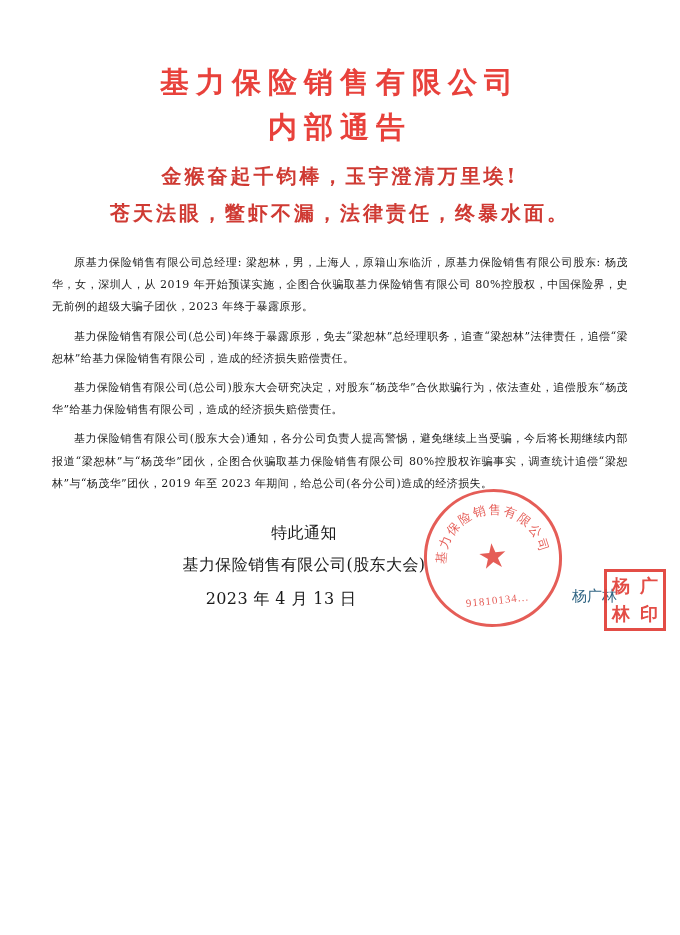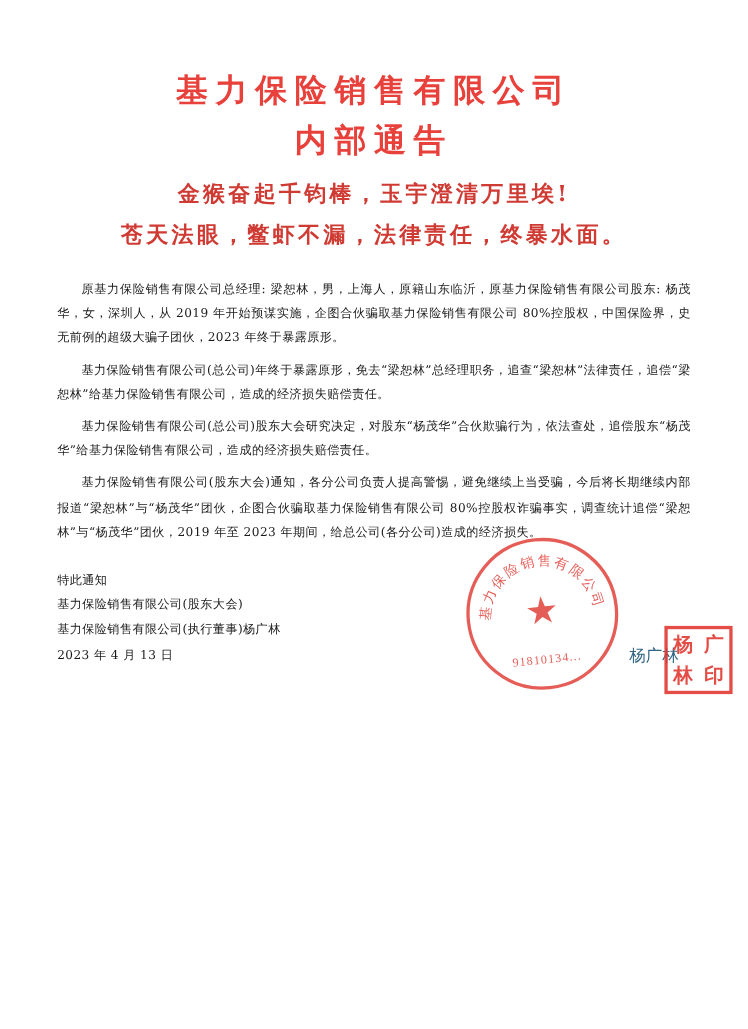--- a/index.html
+++ b/index.html
@@ -56,23 +56,23 @@
     text-indent: 2em;
     margin: 0 0 7px 0;
     letter-spacing: 0.4px;
     font-family: "DejaVu Serif", "Liberation Serif", serif;
   }
   .sign-block {
     margin-top: 22px;
     position: relative;
   }
   .sign-line {
-    font-size: 11px;
+    font-size: 16px;
     line-height: 2.0;
-    text-align: left;
+    text-align: center;
     padding-right: 72px;
     letter-spacing: 0.4px;
     font-family: "DejaVu Serif", "Liberation Serif", serif;
   }
   .sign-line.date {
     padding-right: 118px;
     margin-top: 2px;
   }
   
   .seal-round {
@@ -174,21 +174,20 @@
   <div class="body-block">
     <p class="para">原基力保险销售有限公司总经理: 梁恕林，男，上海人，原籍山东临沂，原基力保险销售有限公司股东: 杨茂华，女，深圳人，从 2019 年开始预谋实施，企图合伙骗取基力保险销售有限公司 80%控股权，中国保险界，史无前例的超级大骗子团伙，2023 年终于暴露原形。</p>
     <p class="para">基力保险销售有限公司(总公司)年终于暴露原形，免去“梁恕林”总经理职务，追查“梁恕林”法律责任，追偿“梁恕林”给基力保险销售有限公司，造成的经济损失赔偿责任。</p>
     <p class="para">基力保险销售有限公司(总公司)股东大会研究决定，对股东“杨茂华”合伙欺骗行为，依法查处，追偿股东“杨茂华”给基力保险销售有限公司，造成的经济损失赔偿责任。</p>
     <p class="para">基力保险销售有限公司(股东大会)通知，各分公司负责人提高警惕，避免继续上当受骗，今后将长期继续内部报道“梁恕林”与“杨茂华”团伙，企图合伙骗取基力保险销售有限公司 80%控股权诈骗事实，调查统计追偿“梁恕林”与“杨茂华”团伙，2019 年至 2023 年期间，给总公司(各分公司)造成的经济损失。</p>
   </div>
 
   <div class="sign-block">
     <div class="sign-line">特此通知</div>
     <div class="sign-line">基力保险销售有限公司(股东大会)</div>
-    <div class="sign-line">基力保险销售有限公司(执行董事)杨广林</div>
     <div class="sign-line date">2023 年 4 月 13 日</div>
 
     <div class="seal-round">
       <svg class="arc-text" viewBox="0 0 132 132">
         <defs>
           <path id="arcpath" d="M 18,70 A 48,48 0 0 1 114,70"></path>
         </defs>
         <text>
           <textPath href="#arcpath" startOffset="50%" text-anchor="middle">基力保险销售有限公司</textPath>
         </text>

